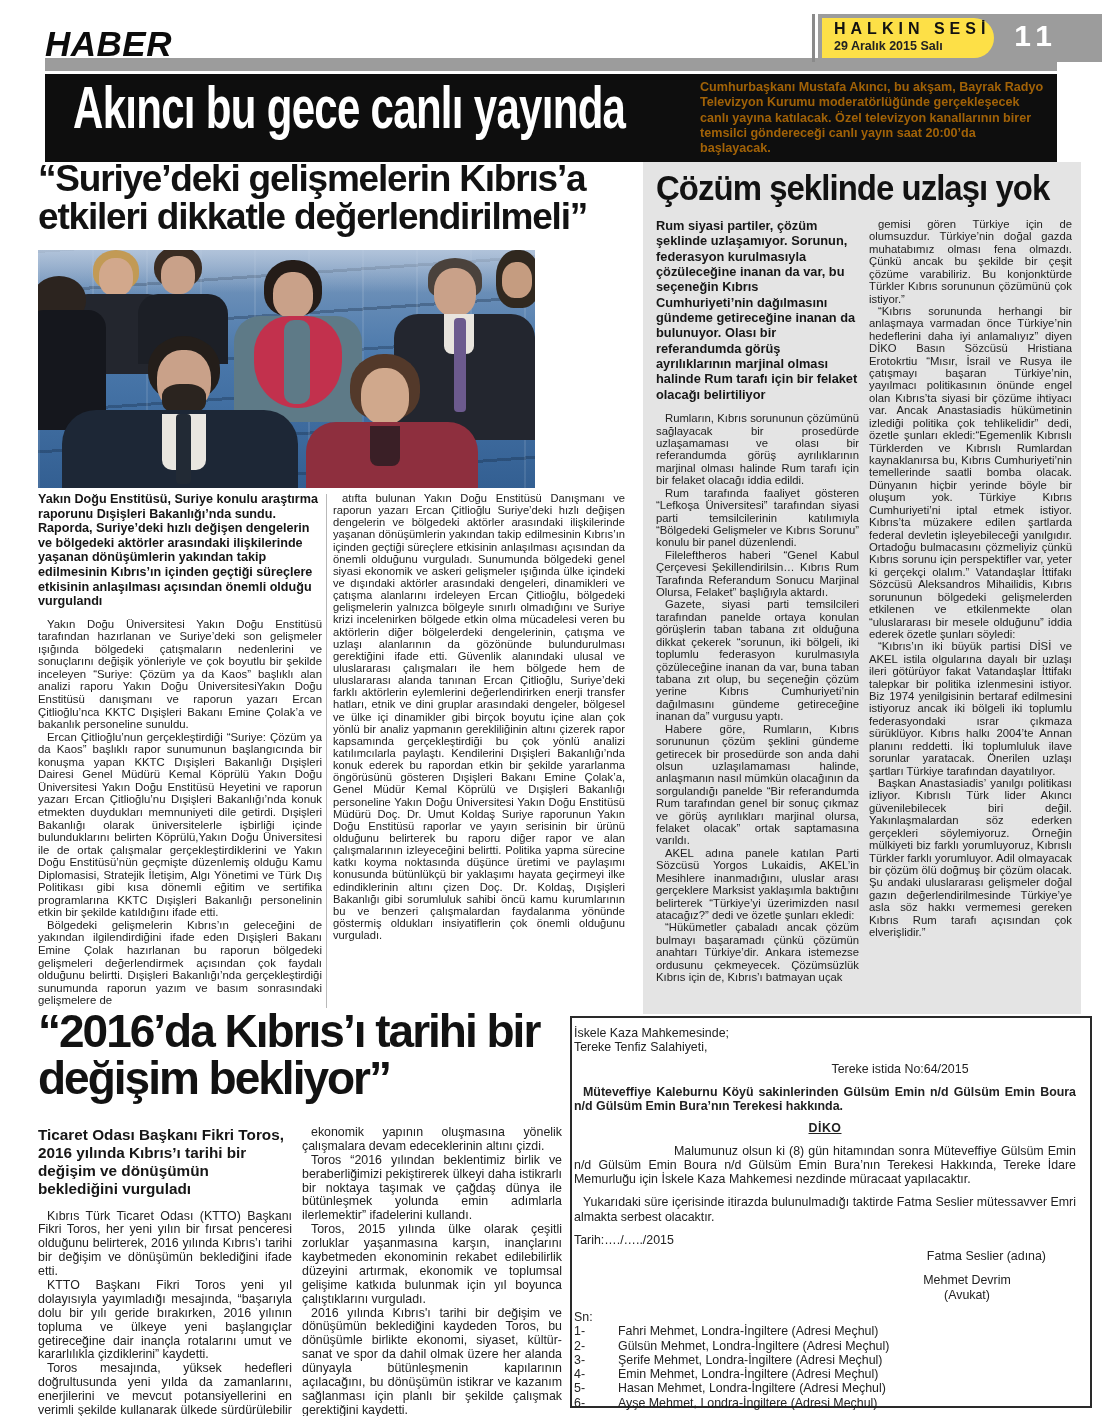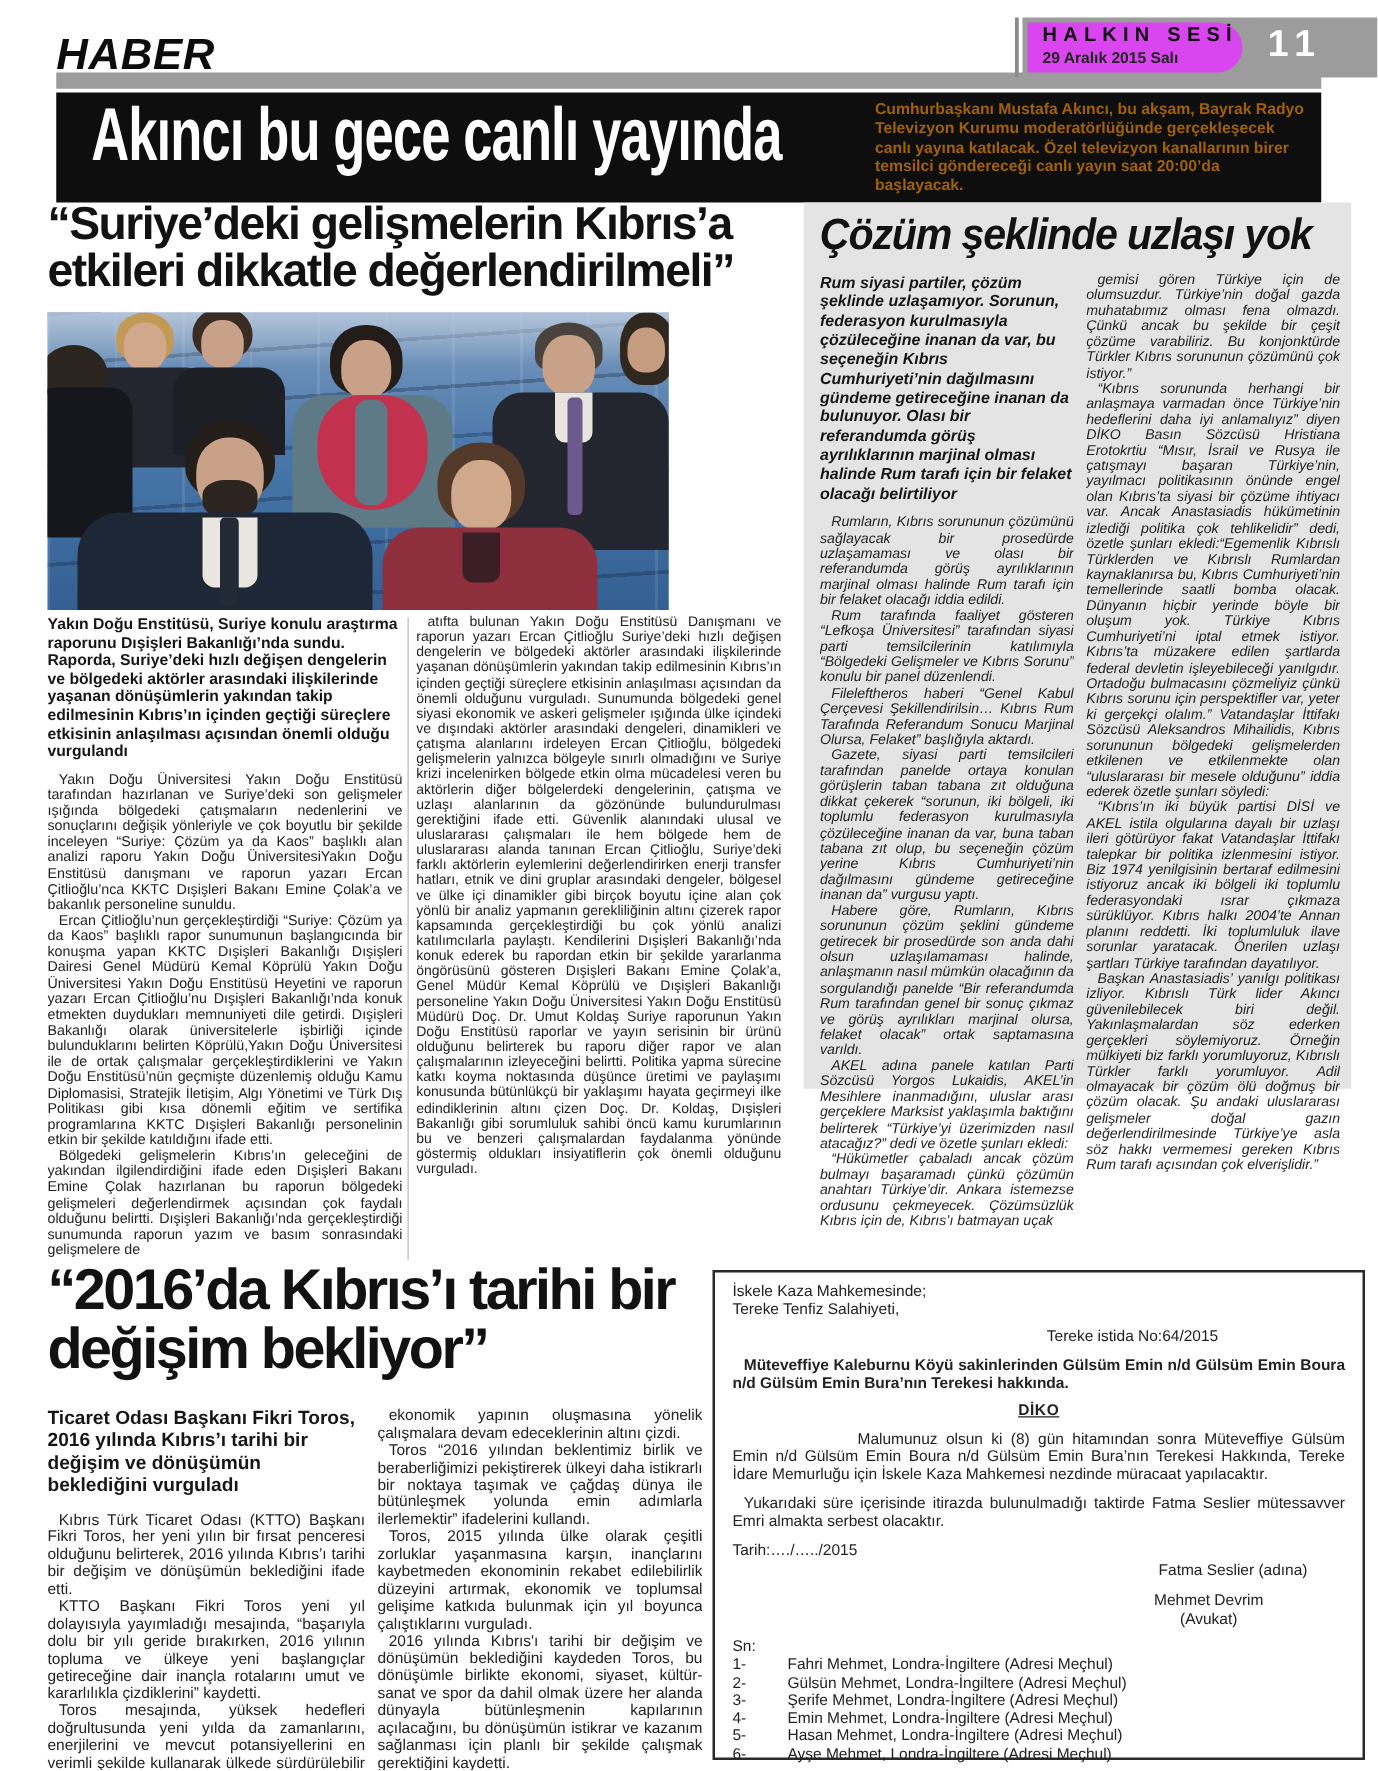--- a/index.html
+++ b/index.html
@@ -4,21 +4,21 @@
 <style>
   html,body{margin:0;padding:0;background:#ffffff;}
   body{width:1102px;height:1417px;position:relative;font-family:"Liberation Sans",sans-serif;color:#1d1d1d;overflow:hidden;}
   .abs{position:absolute;}
 
   
   .haber{left:45px;top:24px;font-size:35px;font-weight:bold;font-style:italic;letter-spacing:.5px;color:#0c0c0c;}
   .gray-bar{left:45px;top:58px;width:1012px;height:13px;background:#9c9c9c;}
   .masthead{right:0;top:14px;width:284px;height:48px;background:#9c9c9c;}
   .masthead-line{position:absolute;left:-6px;top:0;width:3px;height:48px;background:#8a8a8a;}
-  .masthead-white{position:absolute;left:4px;top:4px;width:172px;height:40px;background:#d946ef;border-radius:0 20px 20px 0;padding:2px 10px 0 12px;box-sizing:border-box;}
+  .masthead-white{position:absolute;left:4px;top:4px;width:172px;height:40px;background:#fde047;border-radius:0 20px 20px 0;padding:2px 10px 0 12px;box-sizing:border-box;}
   .paper-name{font-size:16px;font-weight:bold;letter-spacing:5px;color:#111;white-space:nowrap;}
   .paper-date{font-size:12.5px;font-weight:bold;color:#222;margin-top:1px;}
   .page-number{position:absolute;right:44px;top:5px;color:#ffffff;font-size:30px;font-weight:bold;letter-spacing:6px;}
 
   
   .banner{left:45px;top:74px;width:1012px;height:88px;background:#0e0e0e;}
   .banner-headline{position:absolute;left:28px;top:-1px;color:#ffffff;font-size:60px;font-weight:bold;white-space:nowrap;transform:scaleX(.70);transform-origin:left top;letter-spacing:-1px;}
   .banner-summary{position:absolute;right:10px;top:6px;width:347px;color:#a16207;font-size:12.6px;font-weight:bold;line-height:1.22;text-align:left;}
 
   
@@ -33,37 +33,37 @@
   .hair{position:absolute;background:#2a211d;}
   .torso{position:absolute;}
   .col-rule{left:326px;top:494px;width:1px;height:514px;background:#b9b9b9;}
   .syr-col1{left:38px;top:492px;width:284px;height:520px;overflow:hidden;}
   .syr-col2{left:333px;top:492px;width:292px;height:520px;overflow:hidden;}
   .lead{font-weight:bold;font-size:12.6px;line-height:1.16;margin:0 0 9px 0;color:#161616;}
   .bp{font-size:11.4px;line-height:1.1;text-align:justify;margin:0;text-indent:9px;color:#222;}
   .syr-col2 .bp{font-size:11.2px;line-height:1.085;}
 
   
-  .cozum{left:643px;top:162px;width:438px;height:709px;background:#e4e4e4;font-style:italic;}
+  .cozum{left:643px;top:162px;width:438px;height:852px;background:#e4e4e4;}
   .cozum-headline{position:absolute;left:13px;top:6px;font-size:35px;font-weight:bold;letter-spacing:-1px;white-space:nowrap;transform:scaleX(.94);transform-origin:left top;color:#121212;}
   .cozum-col{position:absolute;top:56px;width:203px;height:788px;overflow:hidden;}
   .cozum-col1{left:13px;}
   .cozum-col2{left:226px;}
   .cozum-col .lead{font-size:12.8px;line-height:1.2;margin-bottom:10px;}
   .cozum-col .bp{font-size:11.3px;line-height:1.1;}
 
   
   .y16-headline{left:38px;top:1008px;width:548px;font-size:46px;line-height:1.02;font-weight:bold;letter-spacing:-2px;color:#121212;}
   .y16-col1{left:38px;top:1126px;width:254px;height:290px;overflow:hidden;}
   .y16-col2{left:302px;top:1126px;width:260px;height:290px;overflow:hidden;}
   .y16-lead{font-weight:bold;font-size:15.3px;line-height:1.17;margin:0 0 12px 0;color:#161616;}
   .y16-col1 .bp,.y16-col2 .bp{font-size:12.4px;line-height:1.12;}
 
   
-  .notice{left:570px;top:1016px;width:522px;height:392px;border:2px solid #2a2a2a;box-sizing:border-box;padding:8px 14px 6px 14px;font-size:12.4px;line-height:1.15;color:#222;}
+  .notice{left:570px;top:1016px;width:522px;height:392px;border:2px solid #2a2a2a;box-sizing:border-box;padding:8px 14px 6px 2px;font-size:12.4px;line-height:1.15;color:#222;}
   .notice .nline{margin:0;}
   .case-no{text-align:center;padding-left:150px;margin:7px 0 9px 0;}
   .subject{text-align:justify;margin:0 0 8px 0;text-indent:9px;font-weight:bold;}
   .ilan{text-align:center;font-weight:bold;text-decoration:underline;margin:6px 0 8px 0;letter-spacing:.5px;}
   .nbody1{text-align:justify;margin:0 0 9px 0;text-indent:100px;}
   .nbody2{text-align:justify;margin:0 0 9px 0;text-indent:9px;}
   .ndate{margin:0 0 2px 0;}
   .applicant{text-align:right;padding-right:30px;margin:0 0 10px 0;}
   .lawyer{width:150px;margin:0 34px 8px auto;text-align:center;}
   .sn{margin:0;}

